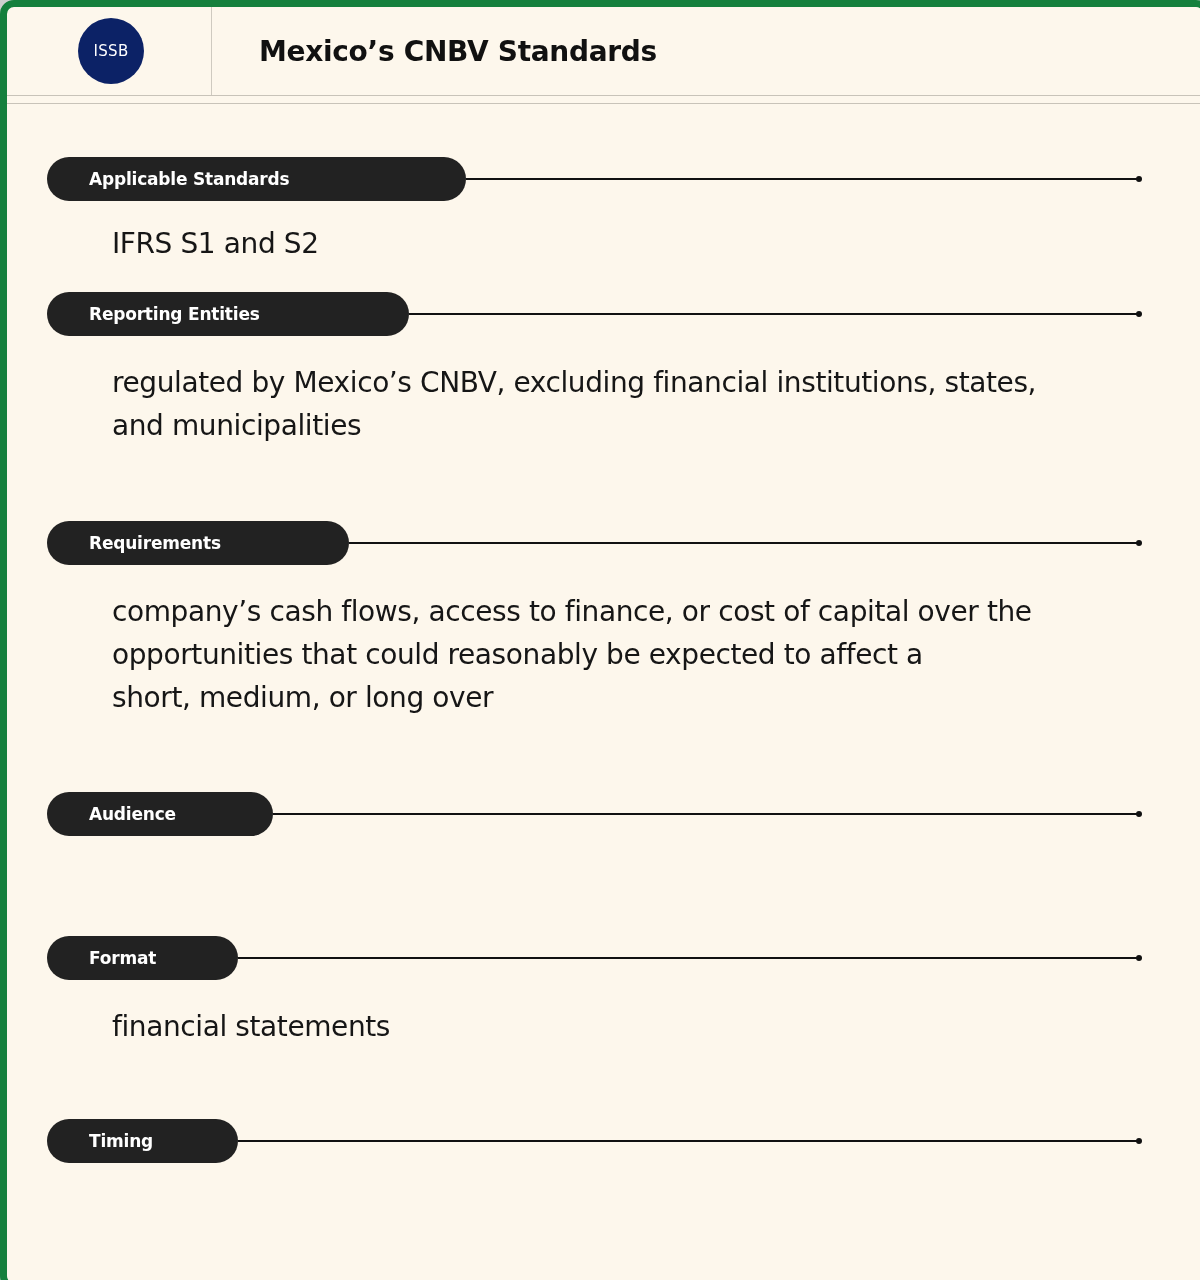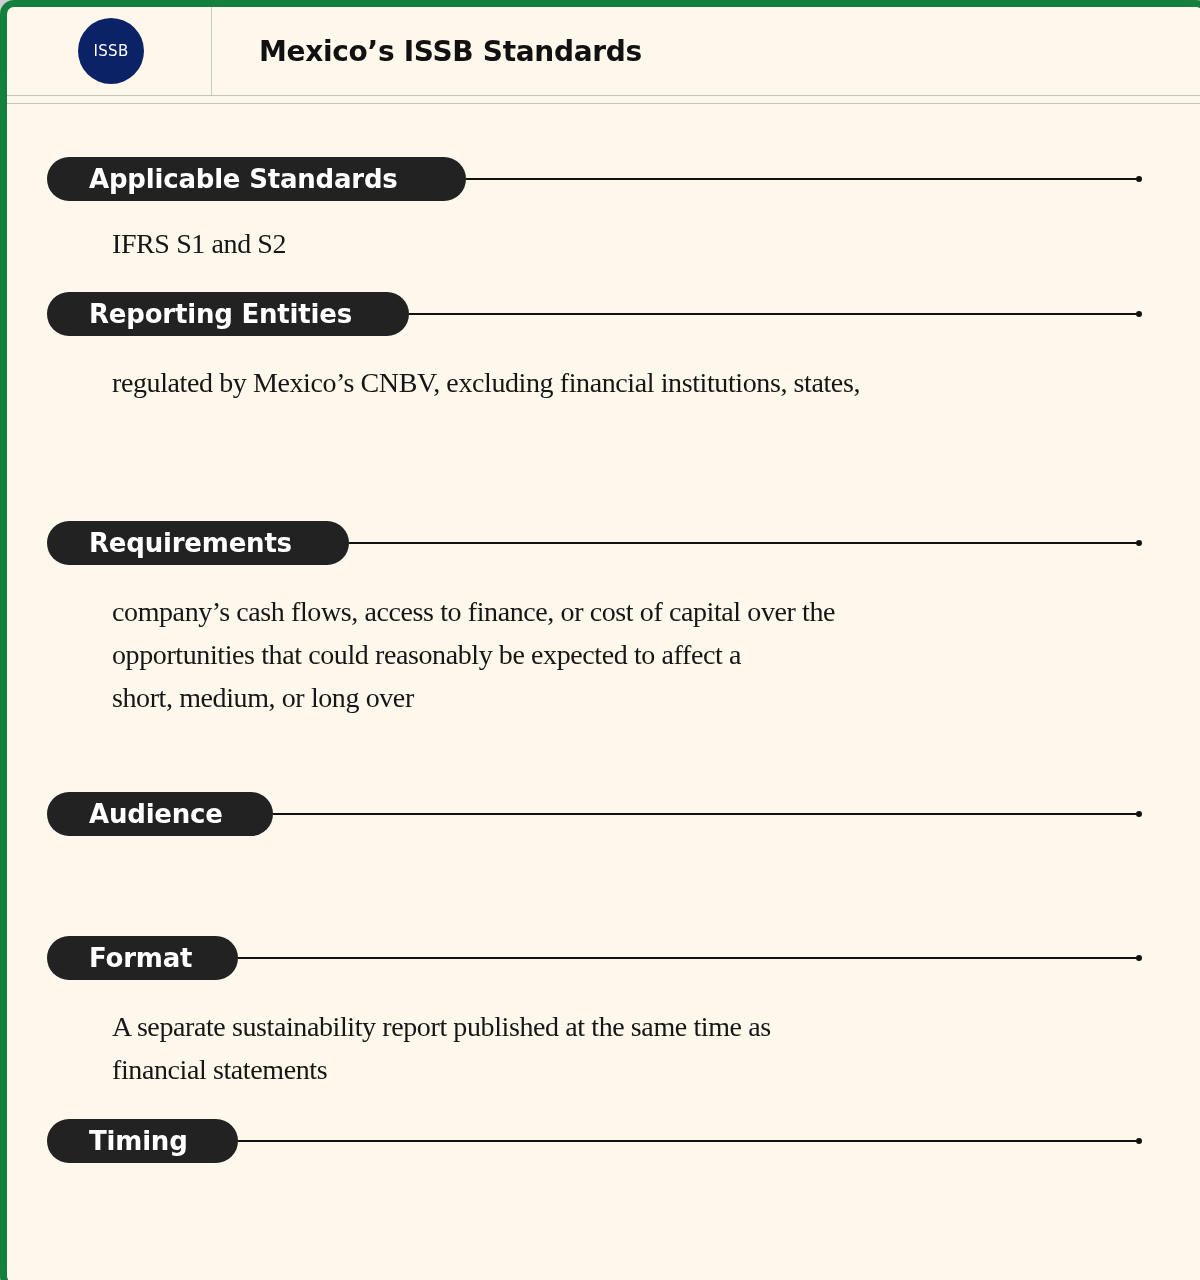--- a/index.html
+++ b/index.html
@@ -24,63 +24,64 @@
     font-size: 15px; letter-spacing: 0.3px;
   }
   .title {
     position: absolute; left: 252px; top: 28px; font-size: 28px; font-weight: bold;
     color: #111; white-space: nowrap; letter-spacing: -0.3px;
   }
   .hline { position: absolute; left: 0; width: 100%; height: 1px; background: #c8c3b9; }
   .section { position: absolute; left: 0; width: 100%; }
   .pill {
     position: absolute; left: 40px; top: 0; height: 44px; border-radius: 22px;
-    background: #222222; color: #fff; font-weight: bold; font-size: 26px;
+    background: #222222; color: #fff; font-weight: bold; font-size: 17px;
     box-sizing: border-box; padding-left: 42px; line-height: 44px; white-space: nowrap;
     letter-spacing: -0.2px;
   }
   .connector { position: absolute; top: 21px; height: 1.5px; background: #111; }
   .dot { position: absolute; top: 19px; width: 6px; height: 6px; border-radius: 50%; background: #111; left: 1129px; }
   .body-text {
     position: absolute; left: 105px; font-size: 28px; line-height: 43px; color: #161616;
-    width: 1050px; letter-spacing: -0.4px; font-family: Liberation Serif, serif;
+    width: 1050px; letter-spacing: -0.4px;
   }
   .body-text span { display: block; white-space: nowrap; }
 </style>
 </head>
 <body>
 
 <div class="frame">
 
   <div class="logo-cell">
     <div class="logo">
       <span>ISSB</span>
     </div>
   </div>
-  <div class="title">Mexico’s ISSB Standards</div>
+  <div class="title">Mexico’s CNBV Standards</div>
 
   <div class="hline" style="top:88px"></div>
   <div class="hline" style="top:96px"></div>
 
   <div class="section" style="top:150px">
     <div class="pill" style="width:419px">Applicable Standards</div>
     <div class="connector" style="left:459px; width:672px"></div>
     <div class="dot"></div>
   </div>
   <div class="body-text" style="top:215px">
     <span>IFRS S1 and S2</span>
   </div>
 
   <div class="section" style="top:285px">
     <div class="pill" style="width:362px">Reporting Entities</div>
     <div class="connector" style="left:402px; width:729px"></div>
     <div class="dot"></div>
   </div>
   <div class="body-text" style="top:354px">
     <span>regulated by Mexico’s CNBV, excluding financial institutions, states,</span>
+    <span>and municipalities</span>
   </div>
 
   <div class="section" style="top:514px">
     <div class="pill" style="width:302px">Requirements</div>
     <div class="connector" style="left:342px; width:789px"></div>
     <div class="dot"></div>
   </div>
   <div class="body-text" style="top:583px">
     <span>company’s cash flows, access to finance, or cost of capital over the</span>
     <span>opportunities that could reasonably be expected to affect a</span>
@@ -92,21 +93,20 @@
     <div class="connector" style="left:266px; width:865px"></div>
     <div class="dot"></div>
   </div>
 
   <div class="section" style="top:929px">
     <div class="pill" style="width:191px">Format</div>
     <div class="connector" style="left:231px; width:900px"></div>
     <div class="dot"></div>
   </div>
   <div class="body-text" style="top:998px">
-    <span>A separate sustainability report published at the same time as</span>
     <span>financial statements</span>
   </div>
 
   <div class="section" style="top:1112px">
     <div class="pill" style="width:191px">Timing</div>
     <div class="connector" style="left:231px; width:900px"></div>
     <div class="dot"></div>
   </div>
 
 </div>

